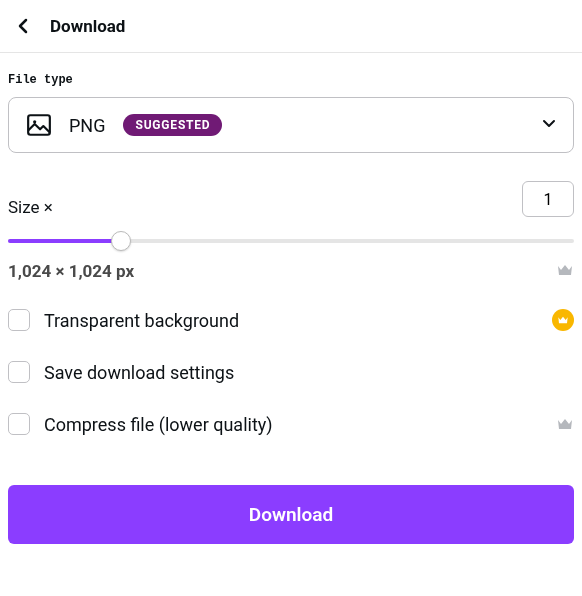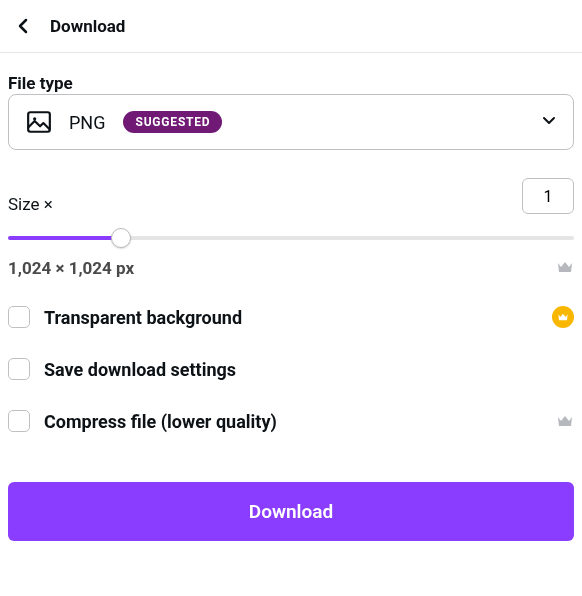--- a/index.html
+++ b/index.html
@@ -29,23 +29,24 @@
       cursor: pointer;
     }
     .header-title {
       font-size: 17px;
       font-weight: 700;
     }
     .content {
       padding: 20px 8px 8px 8px;
     }
     .label {
-      font-size: 17px;
+      font-size: 12px;
       font-weight: 700;
-      margin-bottom: 1px;
+      margin-bottom: 10px;
+      font-family: Liberation Mono, monospace;
     }
     .file-type-select {
       border: 1px solid #c0c0c4;
       border-radius: 8px;
       padding: 12px 16px;
       display: flex;
       align-items: center;
       cursor: pointer;
       height: 56px;
     }
@@ -160,21 +161,21 @@
       width: 22px;
       height: 22px;
       border: 1.5px solid #c0c0c4;
       border-radius: 5px;
       margin-right: 14px;
       cursor: pointer;
       flex-shrink: 0;
     }
     .option-label {
       font-size: 18px;
-      font-weight: 700;
+      font-weight: 400;
     }
     .option-icon {
       margin-left: auto;
       display: flex;
       align-items: center;
     }
     .download-btn {
       width: 100%;
       background: #8b3dff;
       color: #fff;

